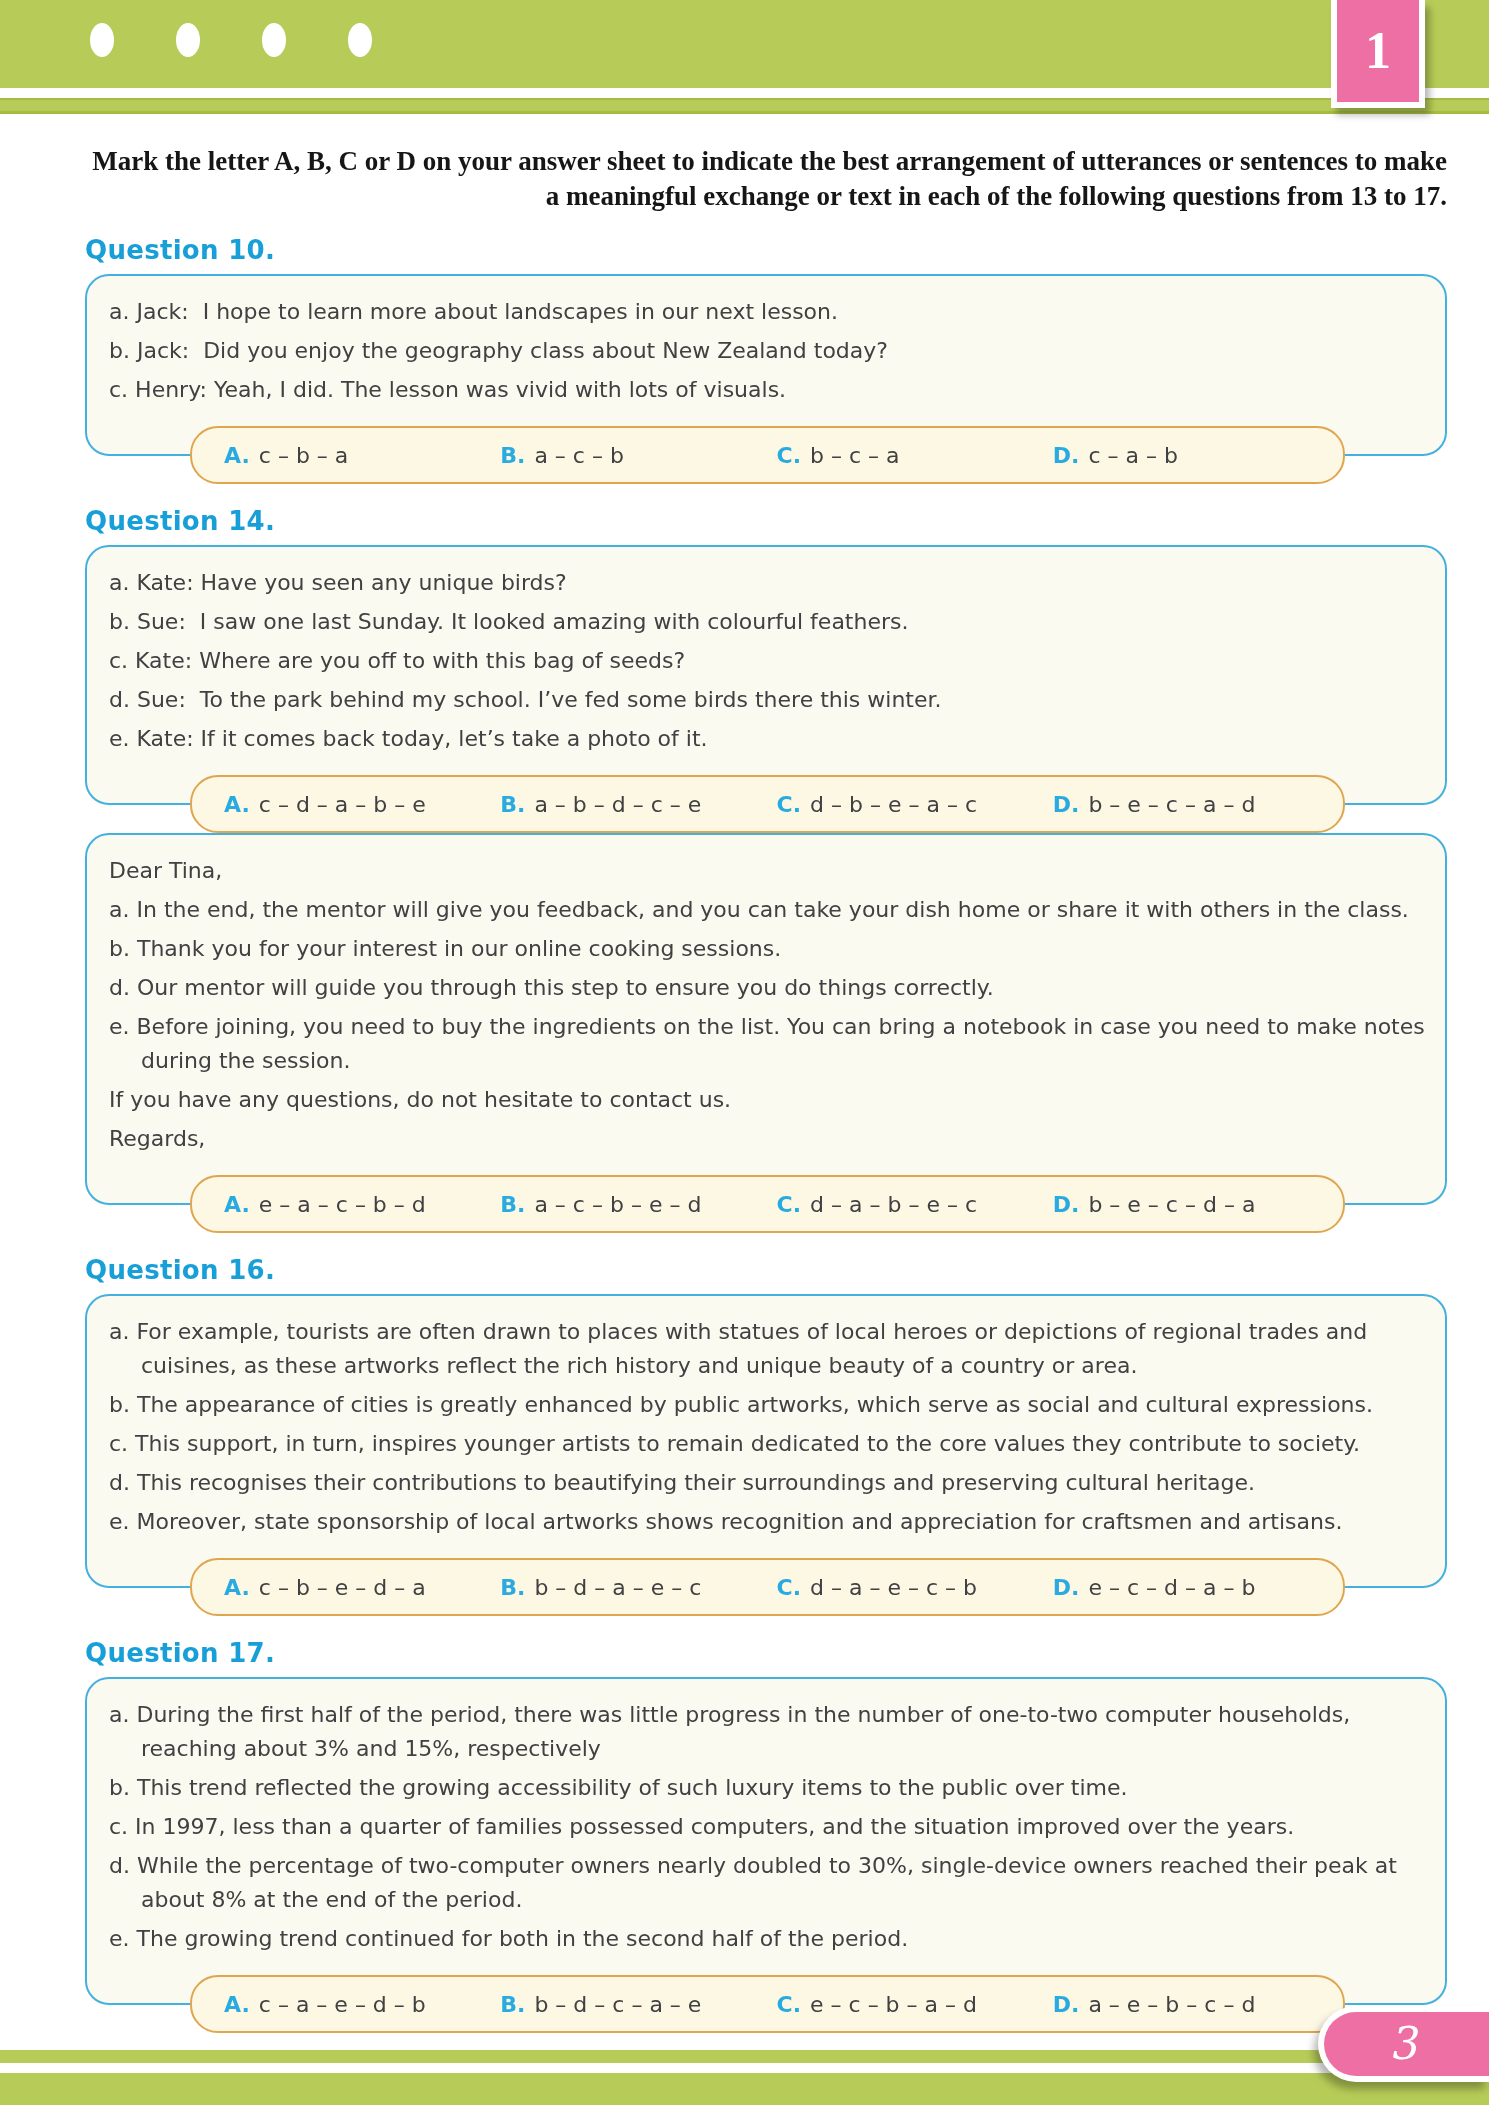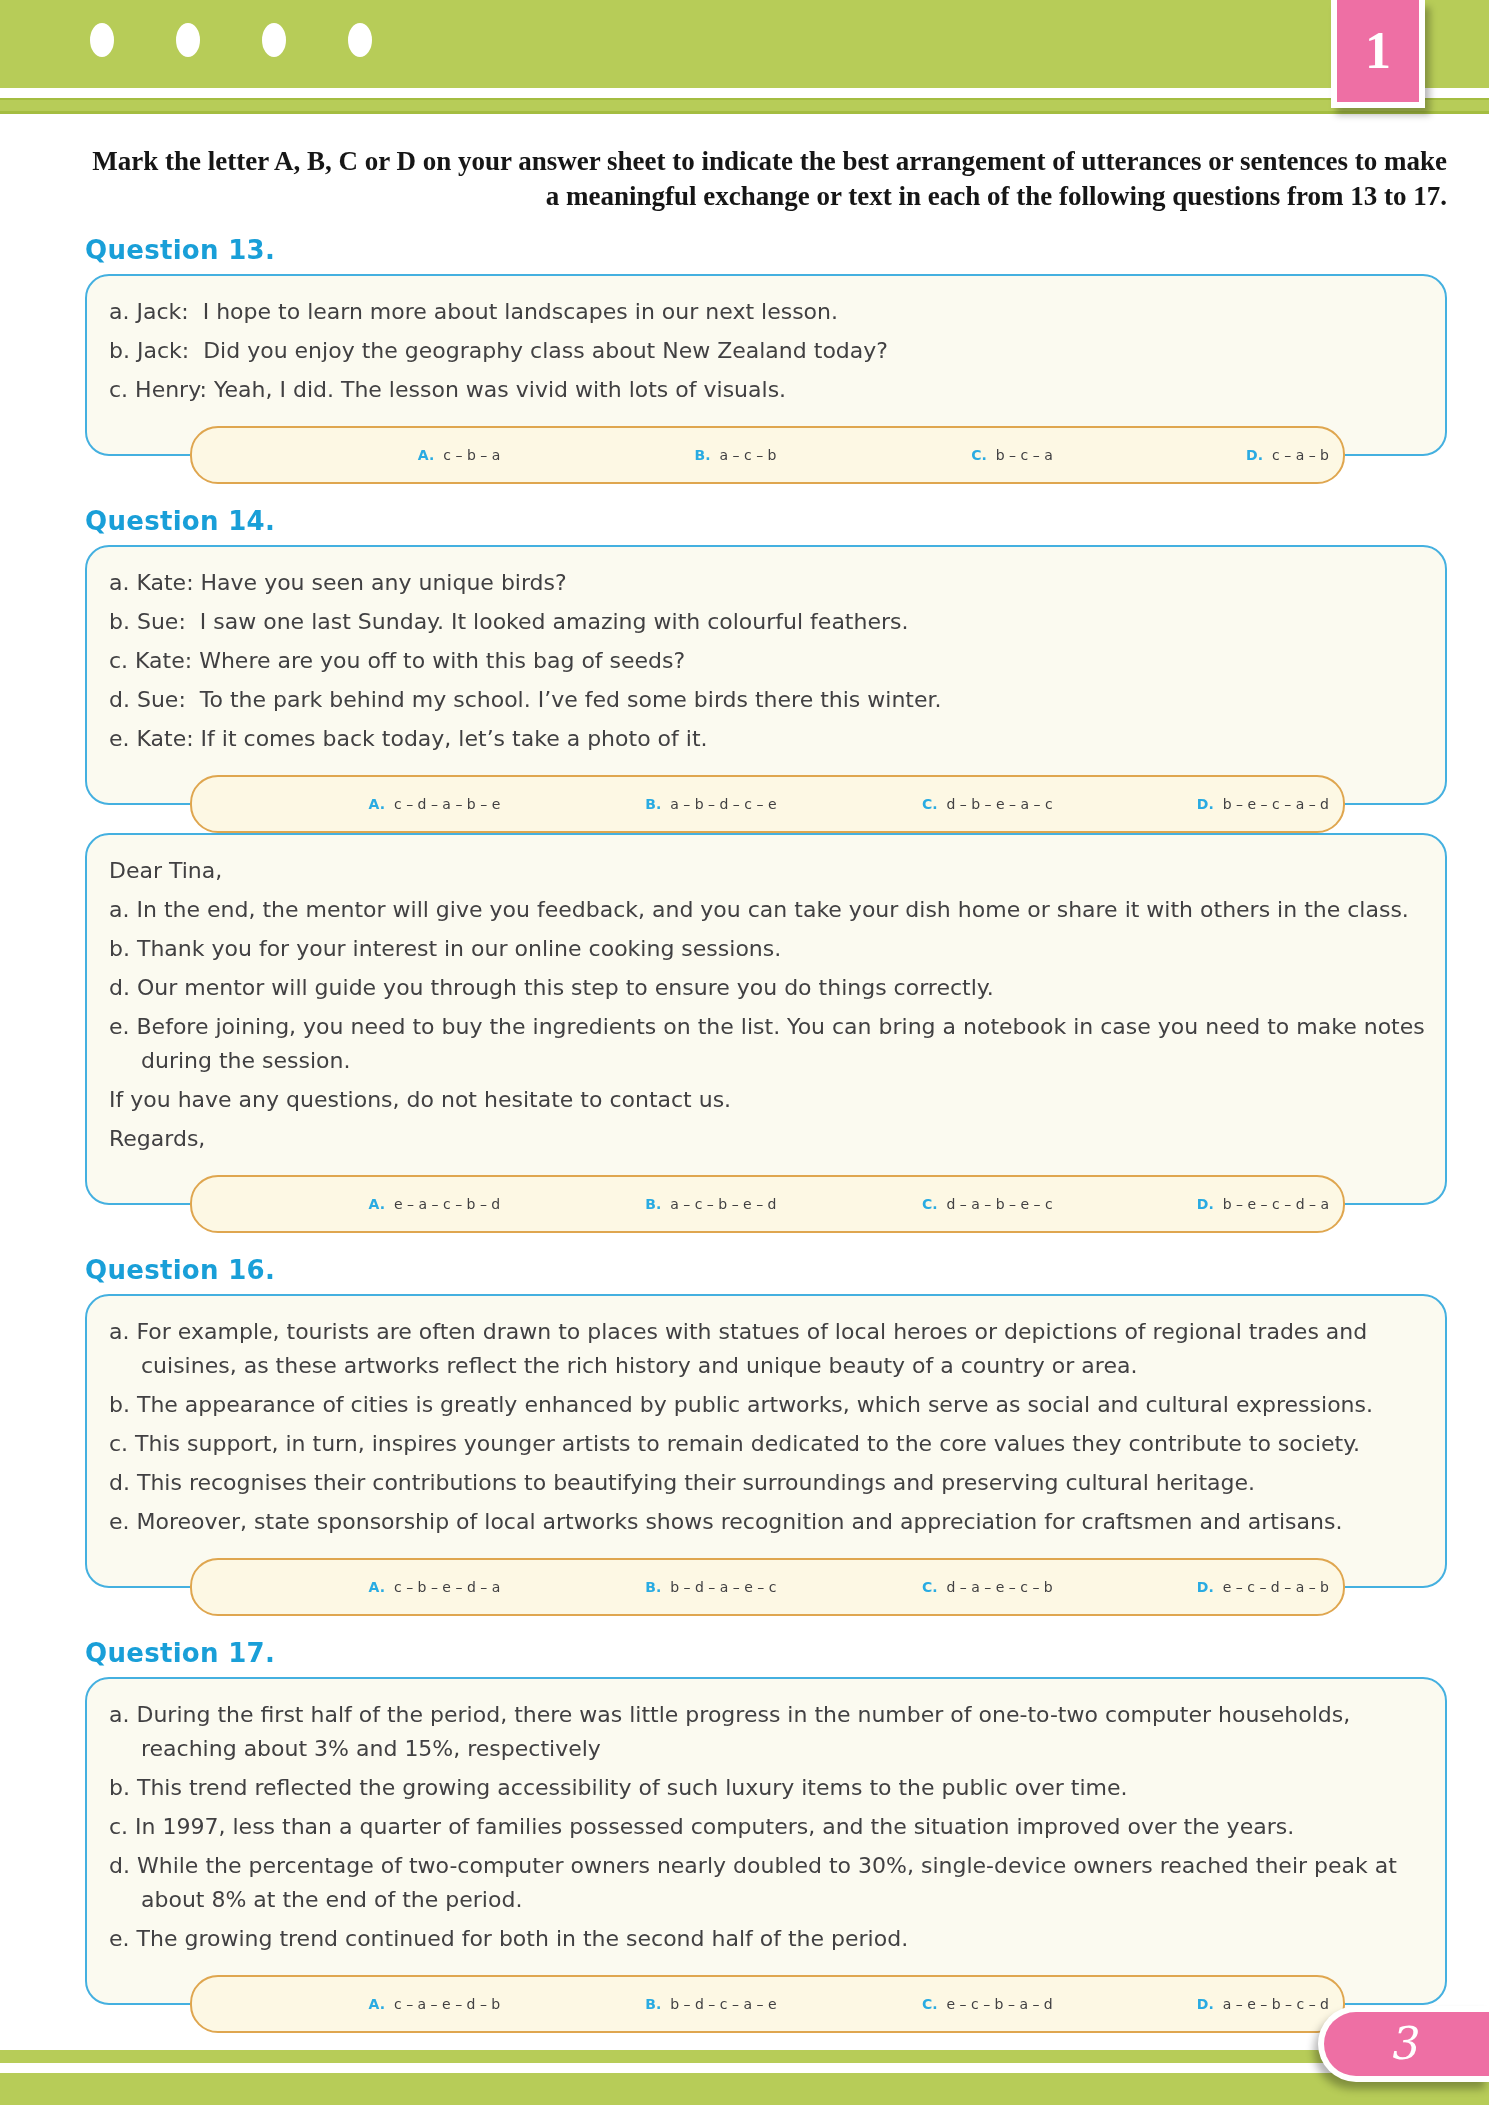--- a/index.html
+++ b/index.html
@@ -72,21 +72,21 @@
     width:1155px;height:58px;
     box-sizing:border-box;
     background:var(--stripBg);
     border:2px solid var(--stripBorder);
     border-radius:28px;
     display:grid;grid-template-columns:repeat(4,1fr);
     align-items:center;
     padding:0 14px 0 32px;
     z-index:2;
   }
-  .option{font-size:14px;color:var(--text);white-space:nowrap;text-align:right;}
+  .option{font-size:22px;color:var(--text);white-space:nowrap;}
   .opt-letter{color:var(--optCyan);font-weight:bold;margin-right:9px;}
   
   .footer-bar-thin{position:absolute;top:2050px;left:0;width:100%;height:13px;background:var(--green);}
   .footer-bar-thick{position:absolute;top:2073px;left:0;width:100%;height:32px;background:var(--green);}
   .page-badge{
     position:absolute;top:2006px;left:1318px;width:171px;height:76px;
     background:var(--pink);
     border:6px solid #ffffff;border-right:none;
     border-radius:44px 0 0 44px;
     box-shadow:-4px 7px 8px rgba(0,0,0,0.3);
@@ -110,21 +110,21 @@
   </div>
   <div class="unit-badge">
     <span>1</span>
   </div>
   <div class="header-strip"></div>
 
   <div class="content">
     <p class="instruction">Mark the letter A, B, C or D on your answer sheet to indicate the best arrangement of utterances or sentences to make a meaningful exchange or text in each of the following questions from 13 to 17.</p>
     <div id="questions">
   <section class="question">
-    <h2 class="q-label">Question 13.</h2>
+    <h2 class="q-label">Question 10.</h2>
     <div class="q-box">
       <div class="q-lines">
               <div class="q-line">a. Jack:  I hope to learn more about landscapes in our next lesson.</div>
               <div class="q-line">b. Jack:  Did you enjoy the geography class about New Zealand today?</div>
               <div class="q-line">c. Henry: Yeah, I did. The lesson was vivid with lots of visuals.</div>
             </div>
     </div>
     <div class="answers">
             <span class="option"><b class="opt-letter">A.</b><span class="opt-text">c – b – a</span></span>
             <span class="option"><b class="opt-letter">B.</b><span class="opt-text">a – c – b</span></span>

